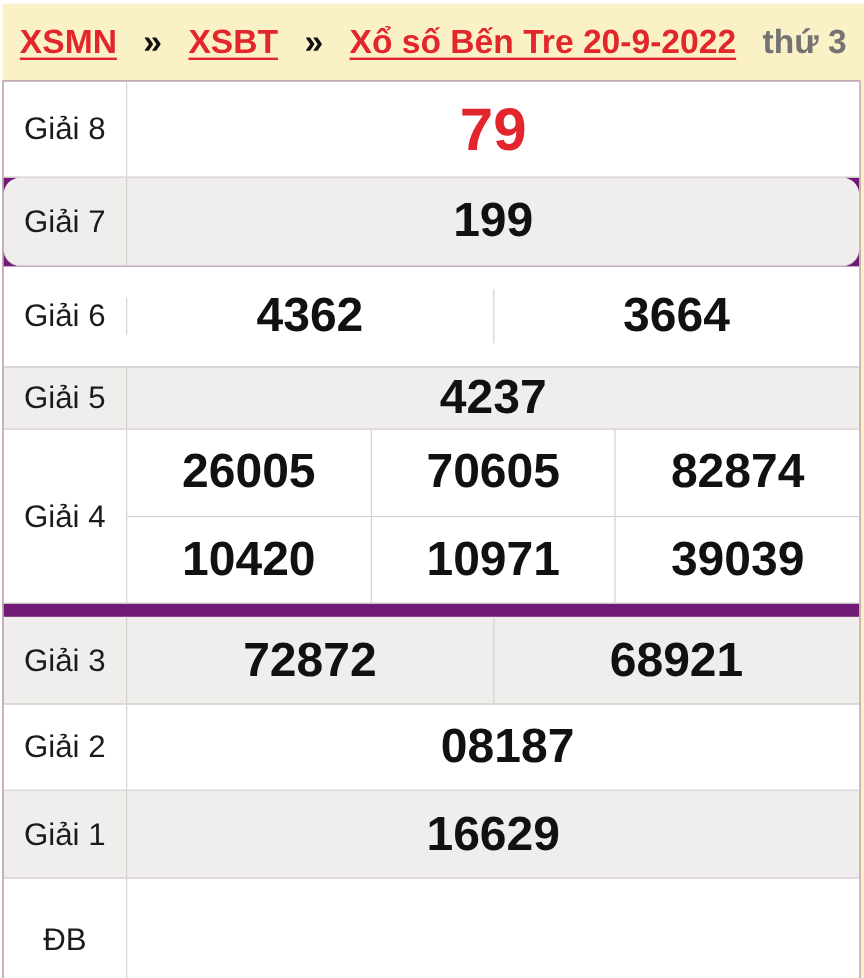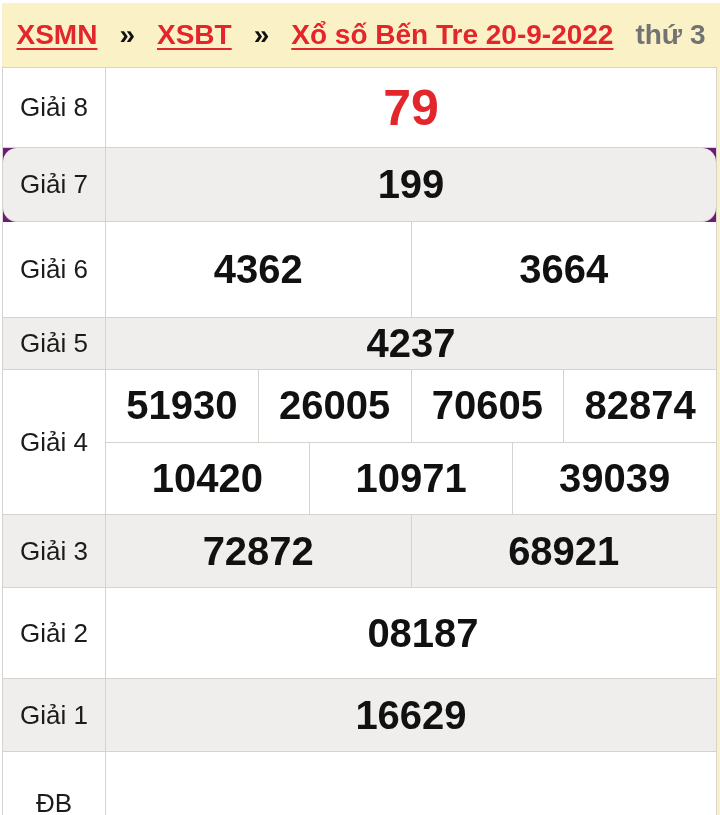--- a/index.html
+++ b/index.html
@@ -46,25 +46,25 @@
     border-bottom:none;
   }
   .prize-row{
     display:flex;
     border-bottom:1px solid var(--border);
     background:#ffffff;
   }
   .prize-row.shaded{background:var(--shade);}
   .prize-row:nth-child(1){height:80px;}
   .prize-row:nth-child(2){height:74px;border-radius:14px;}
-  .prize-row:nth-child(3){height:96px;}
+  .prize-row:nth-child(3){height:84px;align-items:center;}
   .prize-row:nth-child(4){height:52px;}
   .prize-row:nth-child(5){height:145px;}
-  .prize-row:nth-child(6){height:73px;}
-  .prize-row:nth-child(7){height:91px;gap:24px;}
+  .prize-row:nth-child(6){height:73px;margin-top:11px;}
+  .prize-row:nth-child(7){height:72px;gap:24px;}
   .prize-row:nth-child(8){height:73px;}
   .prize-row:nth-child(9){height:85px;flex-direction:column;}
   .prize-label{
     flex:0 0 103px;width:103px;
     border-right:1px solid var(--border);
     display:flex;align-items:center;justify-content:center;
     font-size:26px;
   }
   .prize-values{flex:1;display:flex;flex-direction:column;min-width:0;}
   .prize-group{flex:1;display:flex;min-height:0;}
@@ -125,21 +125,20 @@
         <div class="prize-values">
           <div class="prize-group">
             <div class="prize-cell">4237</div>
           </div>
         </div>
       </div>
       <div class="prize-row">
         <div class="prize-label">Giải 4</div>
         <div class="prize-values">
           <div class="prize-group">
-            <div class="prize-cell">51930</div>
             <div class="prize-cell">26005</div>
             <div class="prize-cell">70605</div>
             <div class="prize-cell">82874</div>
           </div>
           <div class="prize-group">
             <div class="prize-cell">10420</div>
             <div class="prize-cell">10971</div>
             <div class="prize-cell">39039</div>
           </div>
         </div>

